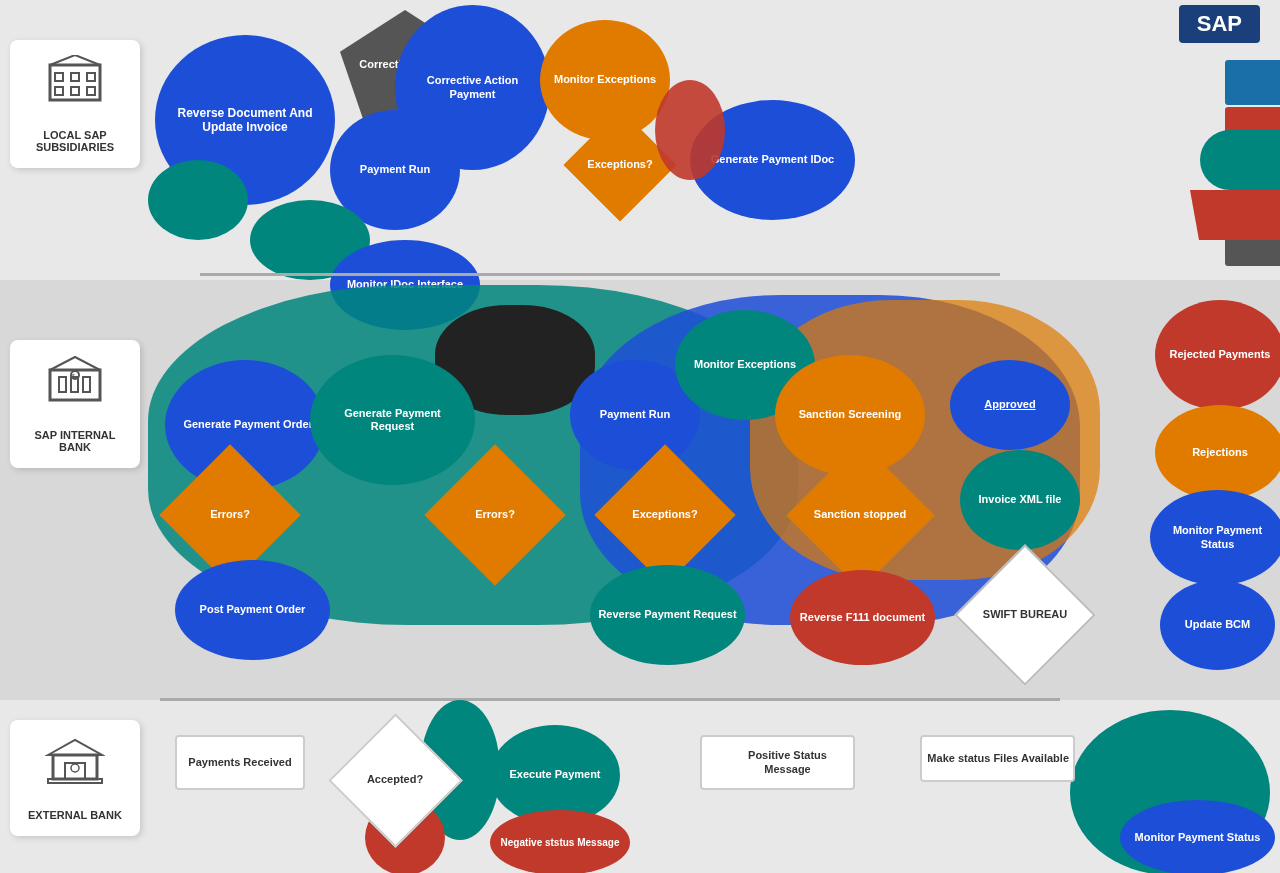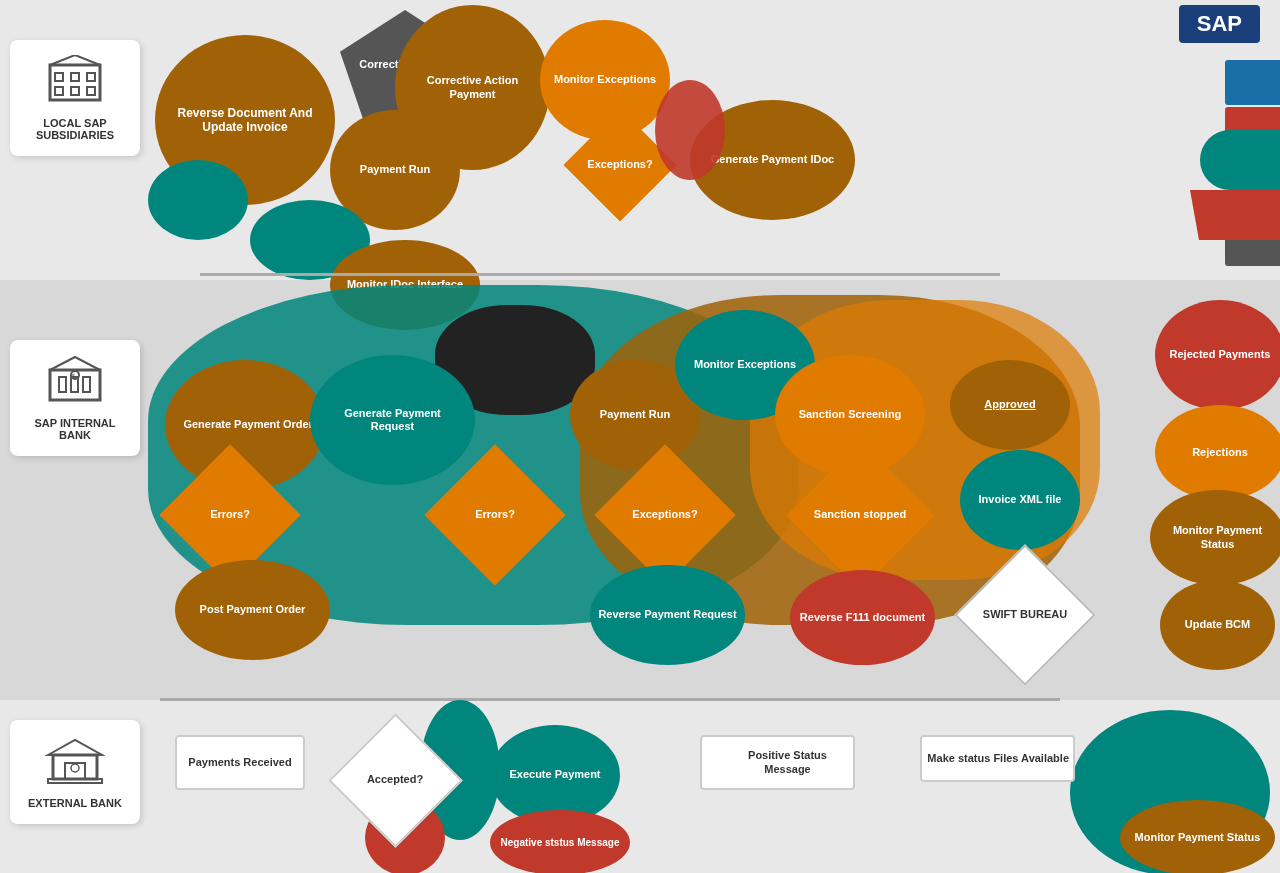--- a/index.html
+++ b/index.html
@@ -36,21 +36,21 @@
     .actor-panel {
       position: absolute;
       left: 10px;
       background: white;
       border-radius: 8px;
       padding: 15px;
       width: 130px;
       display: flex;
       flex-direction: column;
       align-items: center;
-      gap: 8px;
+      gap: 20px;
       box-shadow: 2px 2px 6px rgba(0,0,0,0.15);
     }
     .actor-panel .icon svg {
       width: 60px;
       height: 50px;
     }
     .actor-panel .label {
       font-size: 11px;
       font-weight: bold;
       text-align: center;
@@ -81,21 +81,21 @@
       font-weight: bold;
       color: white;
       line-height: 1.2;
     }
 
     .blob {
       border-radius: 50%;
     }
 
     
-    .c-blue { background: #a16207; }
+    .c-blue { background: #1d4ed8; }
     .c-teal { background: #00867d; }
     .c-orange { background: #e07b00; }
     .c-red { background: #c0392b; }
     .c-gray { background: #555; }
     .c-dark { background: #222; }
 
     
     .diamond-wrap {
       position: absolute;
       display: flex;

